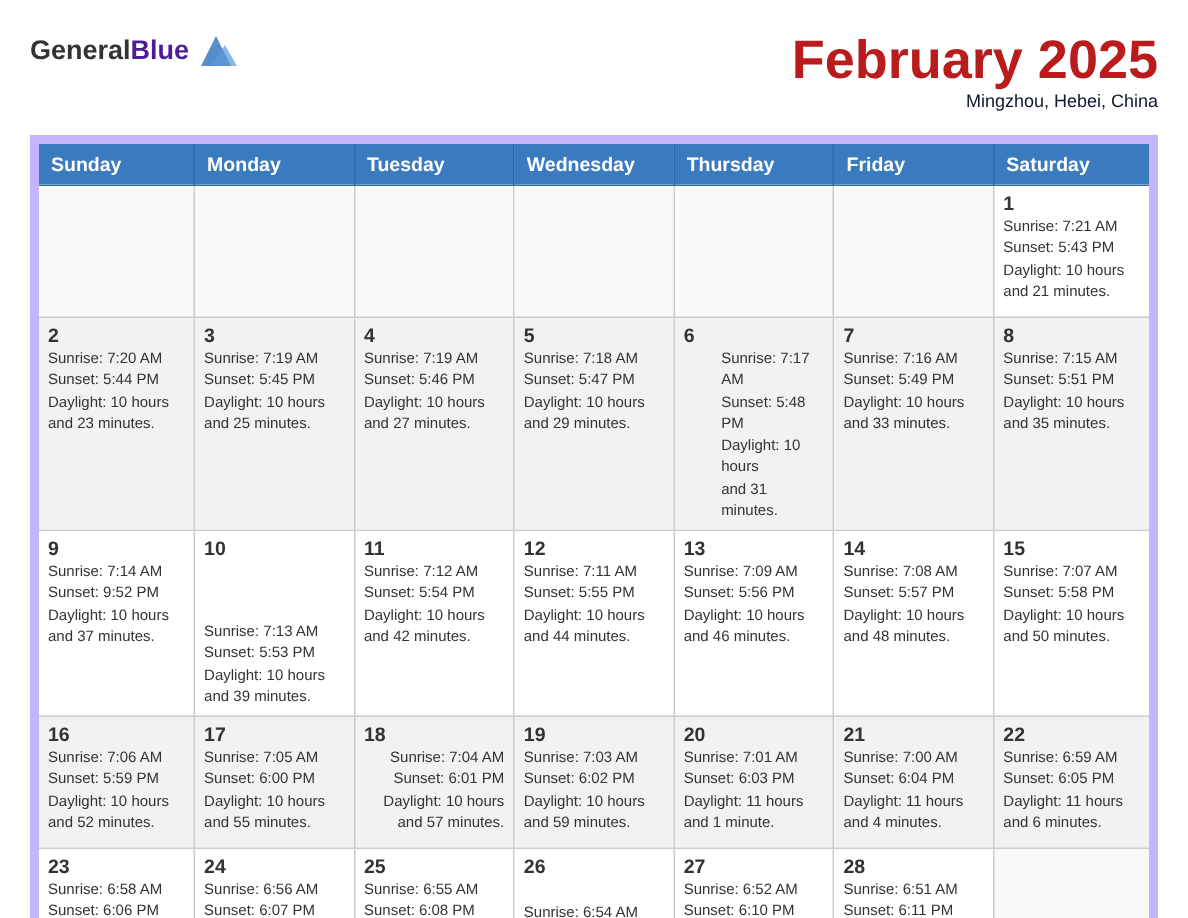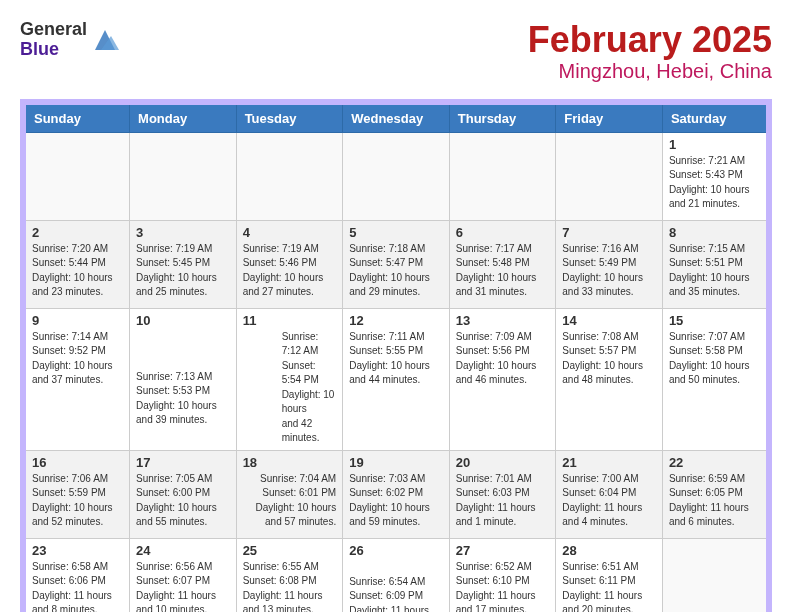--- a/index.html
+++ b/index.html
@@ -15,21 +15,21 @@
       justify-content: space-between;
       align-items: flex-start;
       margin-bottom: 16px;
     }
     .logo {
       display: flex;
       align-items: center;
     }
     .logo-text {
       display: flex;
-      flex-direction: column;
+      flex-direction: row;
       line-height: 1.1;
     }
     .logo-general {
       font-size: 18px;
       font-weight: bold;
       color: #333;
     }
     .logo-blue {
       font-size: 18px;
       font-weight: bold;
@@ -43,22 +43,22 @@
     .title-area {
       text-align: right;
     }
     .month-title {
       font-size: 36px;
       font-weight: bold;
       color: #b91c1c;
       line-height: 1.1;
     }
     .location {
-      font-size: 20px;
-      color: #be185d;
+      font-size: 12px;
+      color: #0f172a;
     }
     .calendar {
       width: 100%;
       border-collapse: collapse;
       border: 6px solid #c4b5fd;
     }
     .calendar th {
       background-color: #3a7abf;
       color: #fff;
       font-size: 13px;
@@ -167,21 +167,21 @@
         </td>
         <td>
           <span class="day-number">5</span>
           <div class="day-info" style="white-space: pre-line;">Sunrise: 7:18 AM
 Sunset: 5:47 PM
 Daylight: 10 hours
 and 29 minutes.</div>
         </td>
         <td>
           <span class="day-number">6</span>
-          <div class="day-info" style="white-space: pre-line;">Sunrise: 7:17 AM
+          <div class="day-info" style="white-space: pre-line; margin-left: 25px;">Sunrise: 7:17 AM
 Sunset: 5:48 PM
 Daylight: 10 hours
 and 31 minutes.</div>
         </td>
         <td>
           <span class="day-number">7</span>
           <div class="day-info" style="white-space: pre-line;">Sunrise: 7:16 AM
 Sunset: 5:49 PM
 Daylight: 10 hours
 and 33 minutes.</div>
@@ -204,21 +204,21 @@
         </td>
         <td>
           <span class="day-number">10</span>
           <div class="day-info" style="white-space: pre-line; margin-top: 42px;">Sunrise: 7:13 AM
 Sunset: 5:53 PM
 Daylight: 10 hours
 and 39 minutes.</div>
         </td>
         <td>
           <span class="day-number">11</span>
-          <div class="day-info" style="white-space: pre-line; margin-left: 39px;">Sunrise: 7:12 AM
+          <div class="day-info" style="white-space: pre-line;">Sunrise: 7:12 AM
 Sunset: 5:54 PM
 Daylight: 10 hours
 and 42 minutes.</div>
         </td>
         <td>
           <span class="day-number">12</span>
           <div class="day-info" style="white-space: pre-line;">Sunrise: 7:11 AM
 Sunset: 5:55 PM
 Daylight: 10 hours
 and 44 minutes.</div>

